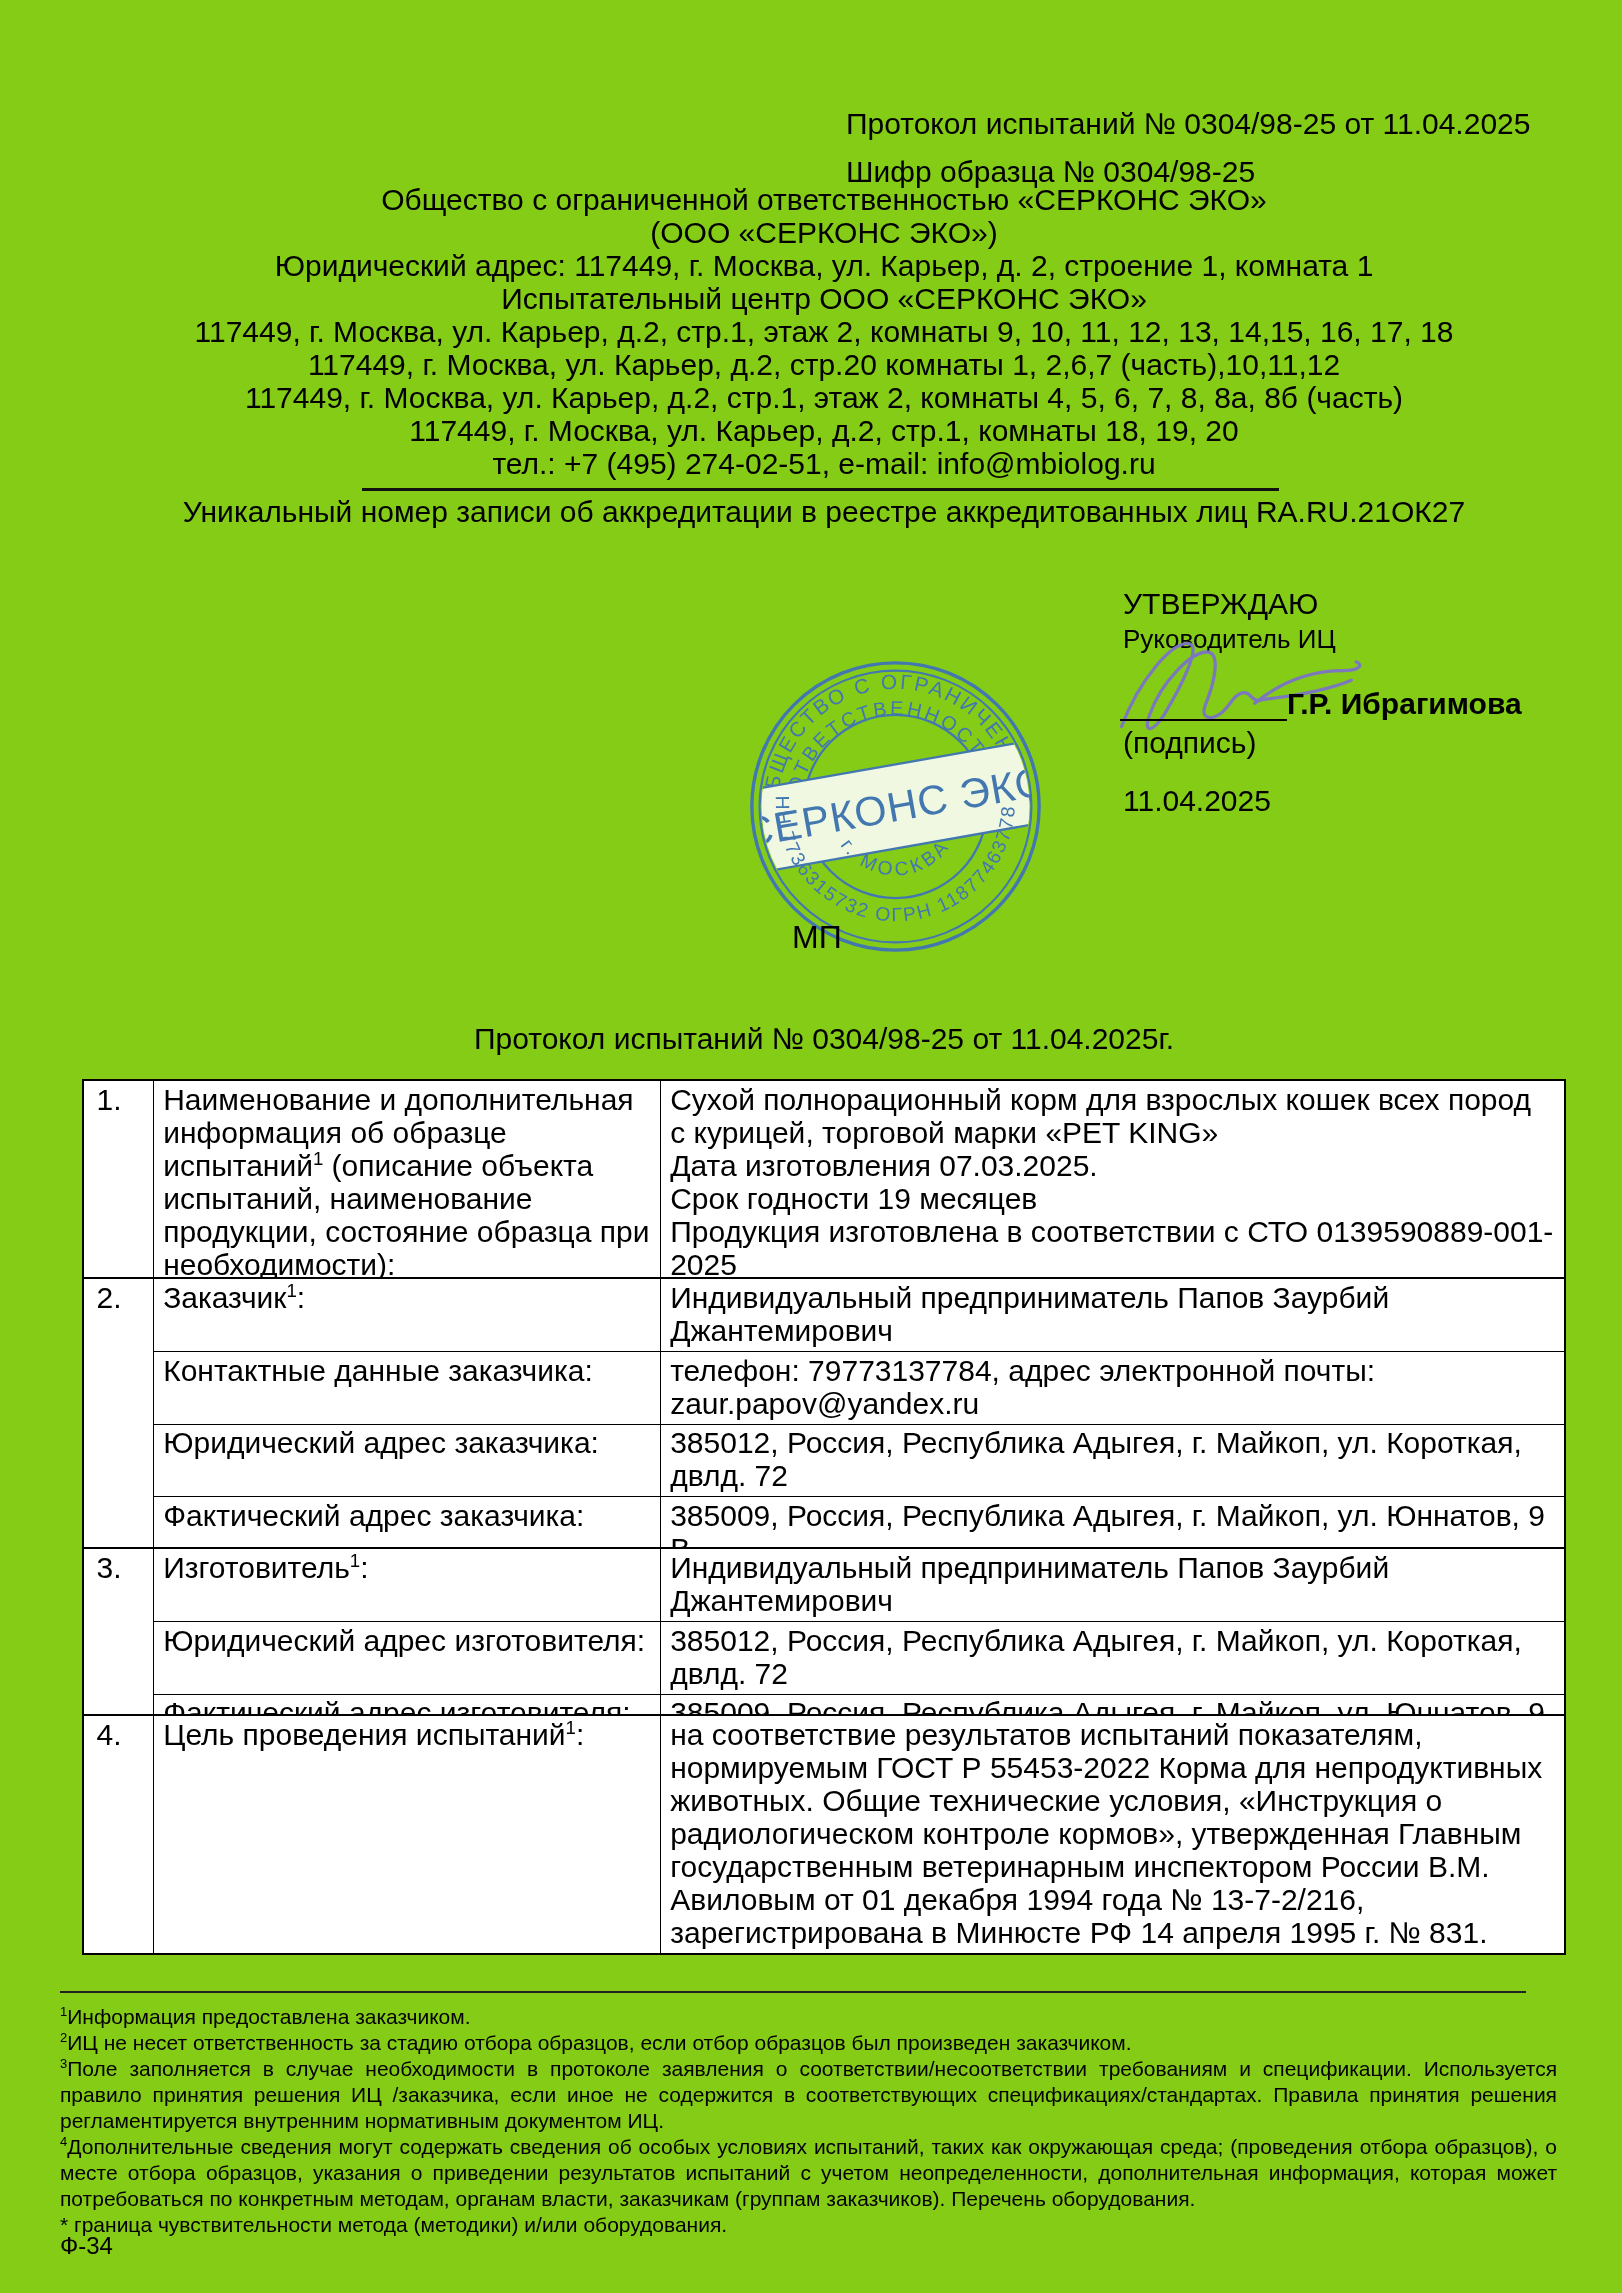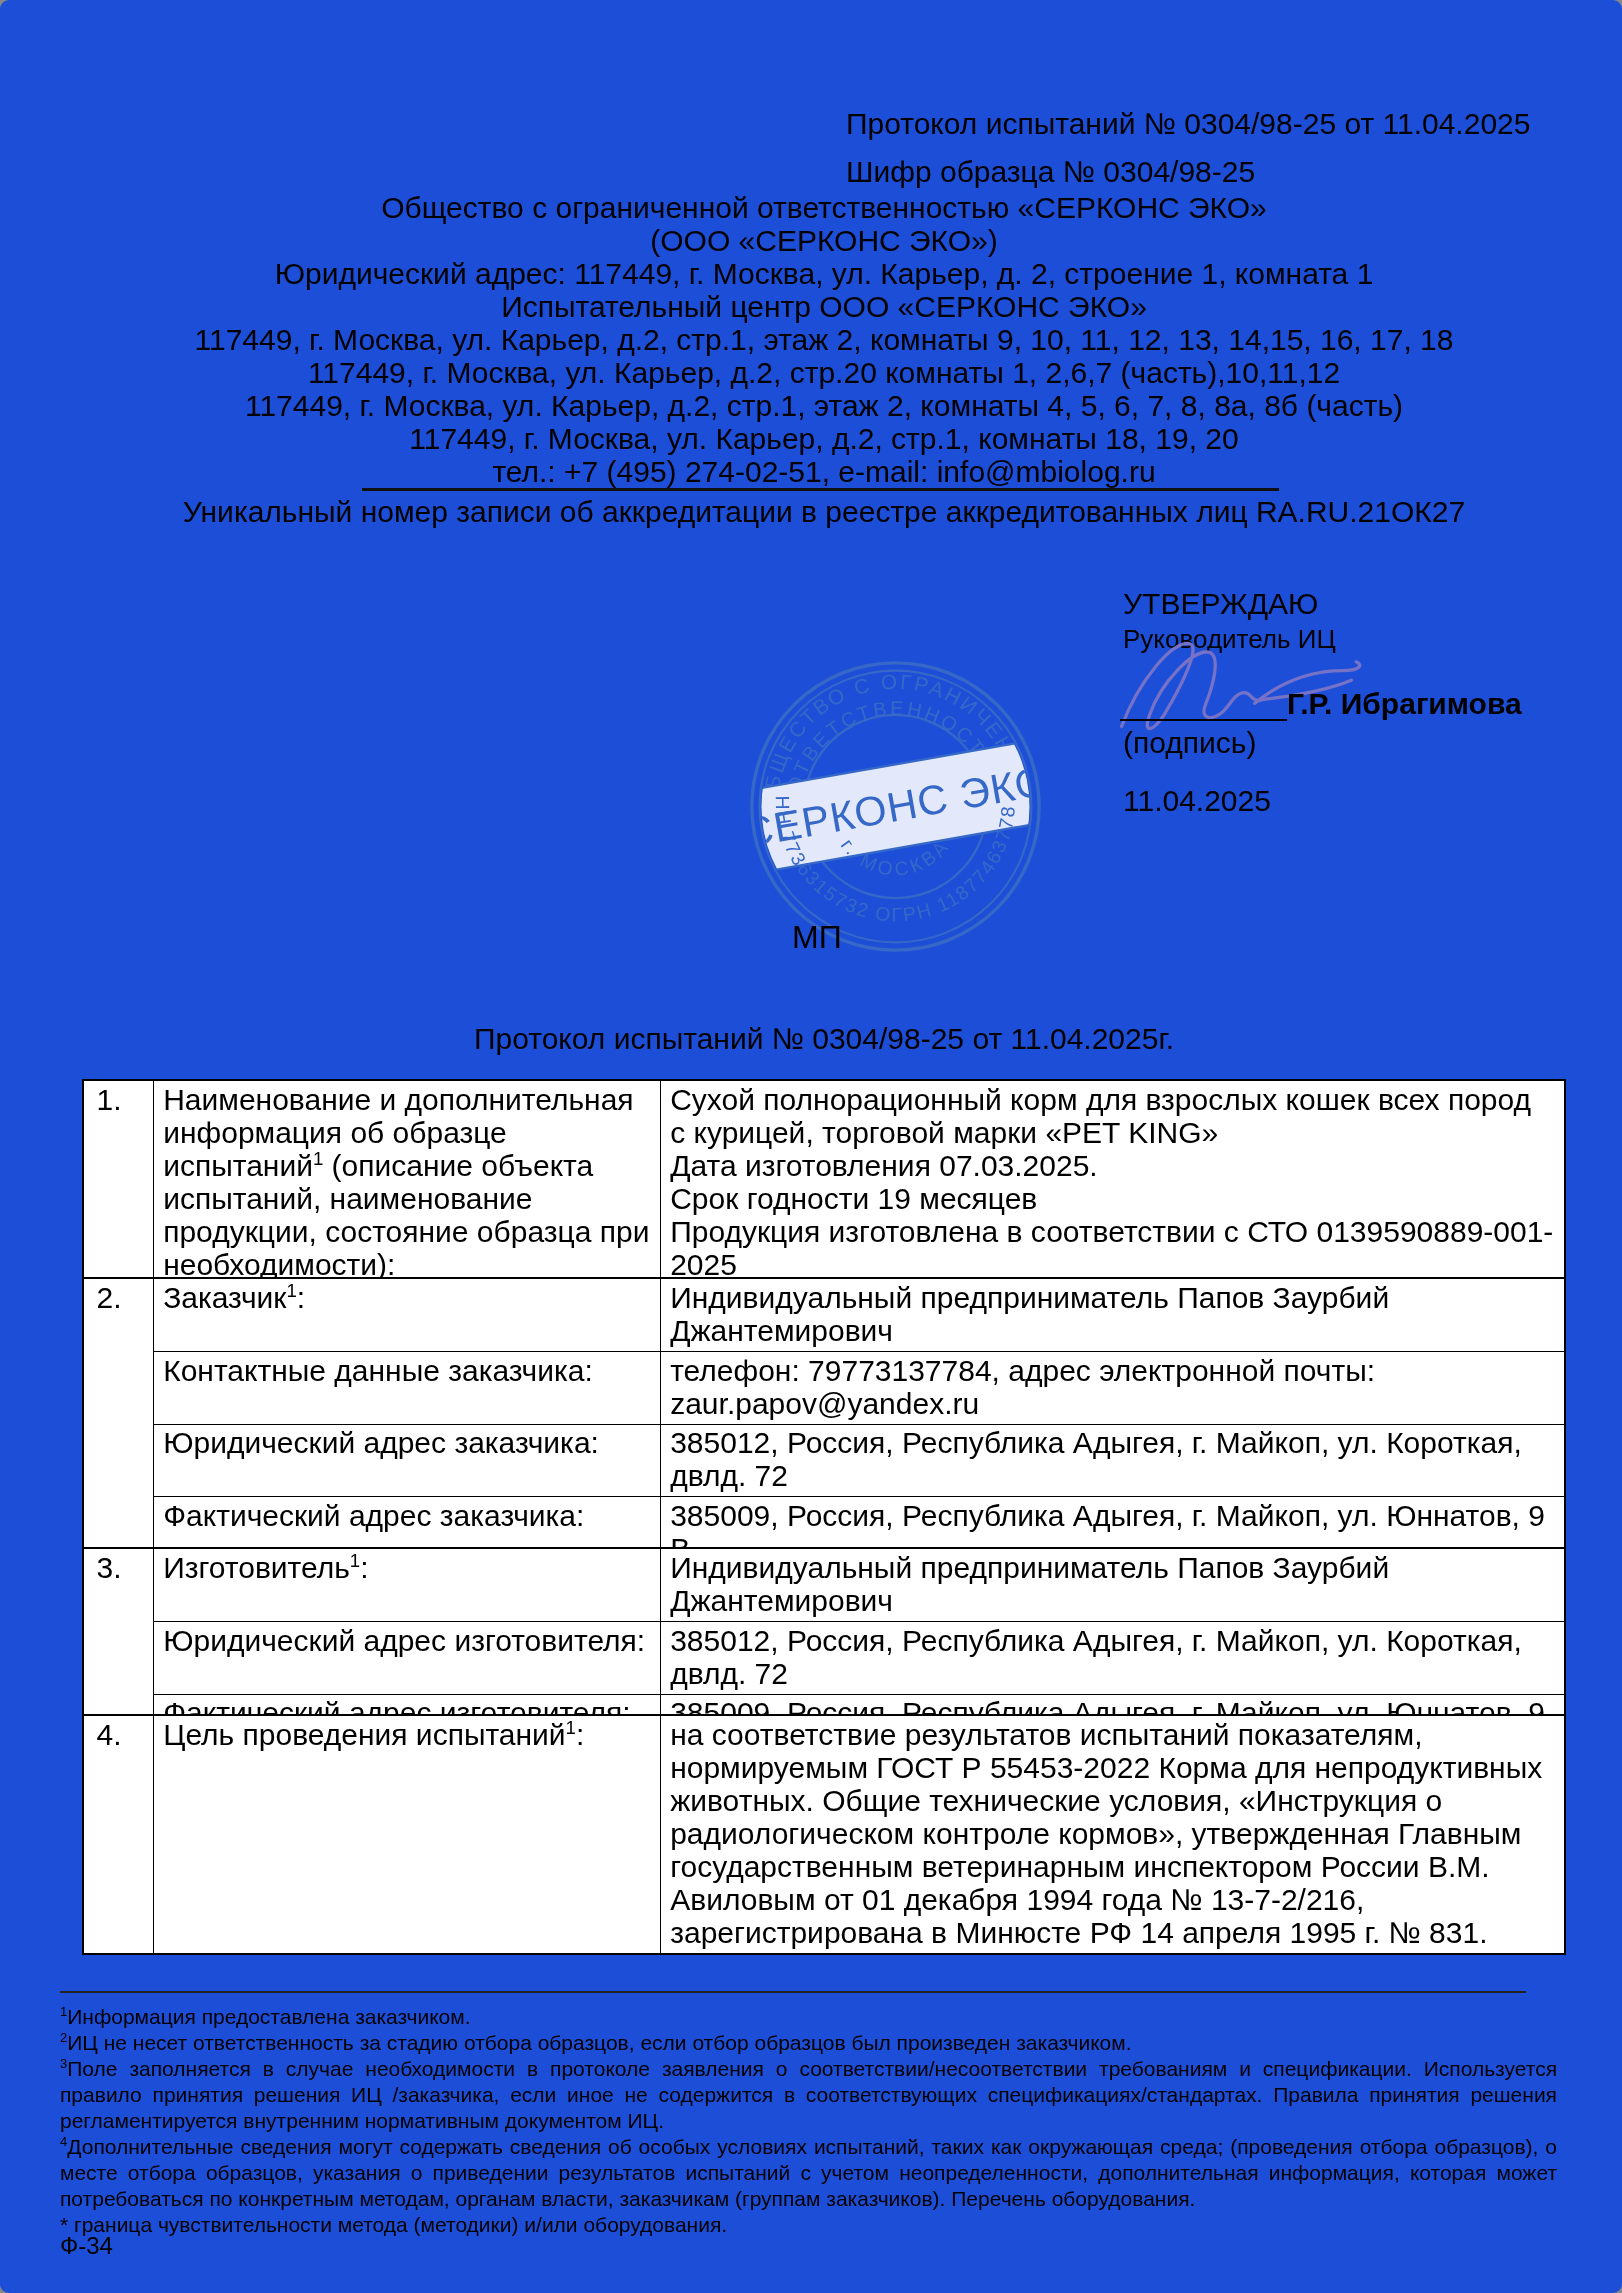--- a/index.html
+++ b/index.html
@@ -1,25 +1,25 @@
 <!DOCTYPE html>
 <html lang="ru"><head>
 <meta charset="utf-8">
 <style>
   html,body{margin:0;padding:0;background:#888;}
   .page{
-    position:relative;width:1622px;height:2293px;background:#1d4ed8;
+    position:relative;width:1622px;height:2293px;background:#84cc16;
     font-family:"Liberation Sans","DejaVu Sans",sans-serif;color:#000;
-    overflow:hidden;margin:0 auto;border-radius:9px;
+    overflow:hidden;margin:0 auto;
   }
   .abs{position:absolute;}
   
   .ref-block{left:846px;top:100px;font-size:30px;line-height:48px;white-space:nowrap;}
   
-  .company{left:82px;top:183px;width:1484px;text-align:center;font-size:30px;line-height:33px;margin-top:8px;}
+  .company{left:82px;top:183px;width:1484px;text-align:center;font-size:30px;line-height:33px;}
   .company div{white-space:nowrap;}
   .email-link{text-decoration-thickness:1.9px;text-underline-offset:4.8px;}
   .rule1{left:362px;top:488px;width:917px;height:2.9px;background:#111;}
   .accred{left:82px;top:495px;width:1484px;text-align:center;font-size:30px;}
   
   .approve-1{left:1123px;top:587px;font-size:30px;}
   .approve-2{left:1123px;top:624px;font-size:26px;}
   .sig-row{left:1120px;top:687px;font-size:30px;white-space:nowrap;font-weight:bold;}
   .sig-line{display:inline-block;width:167px;height:30px;border-bottom:2.9px solid #000;vertical-align:bottom;}
   .sig-caption{left:1123px;top:726px;font-size:30px;}

